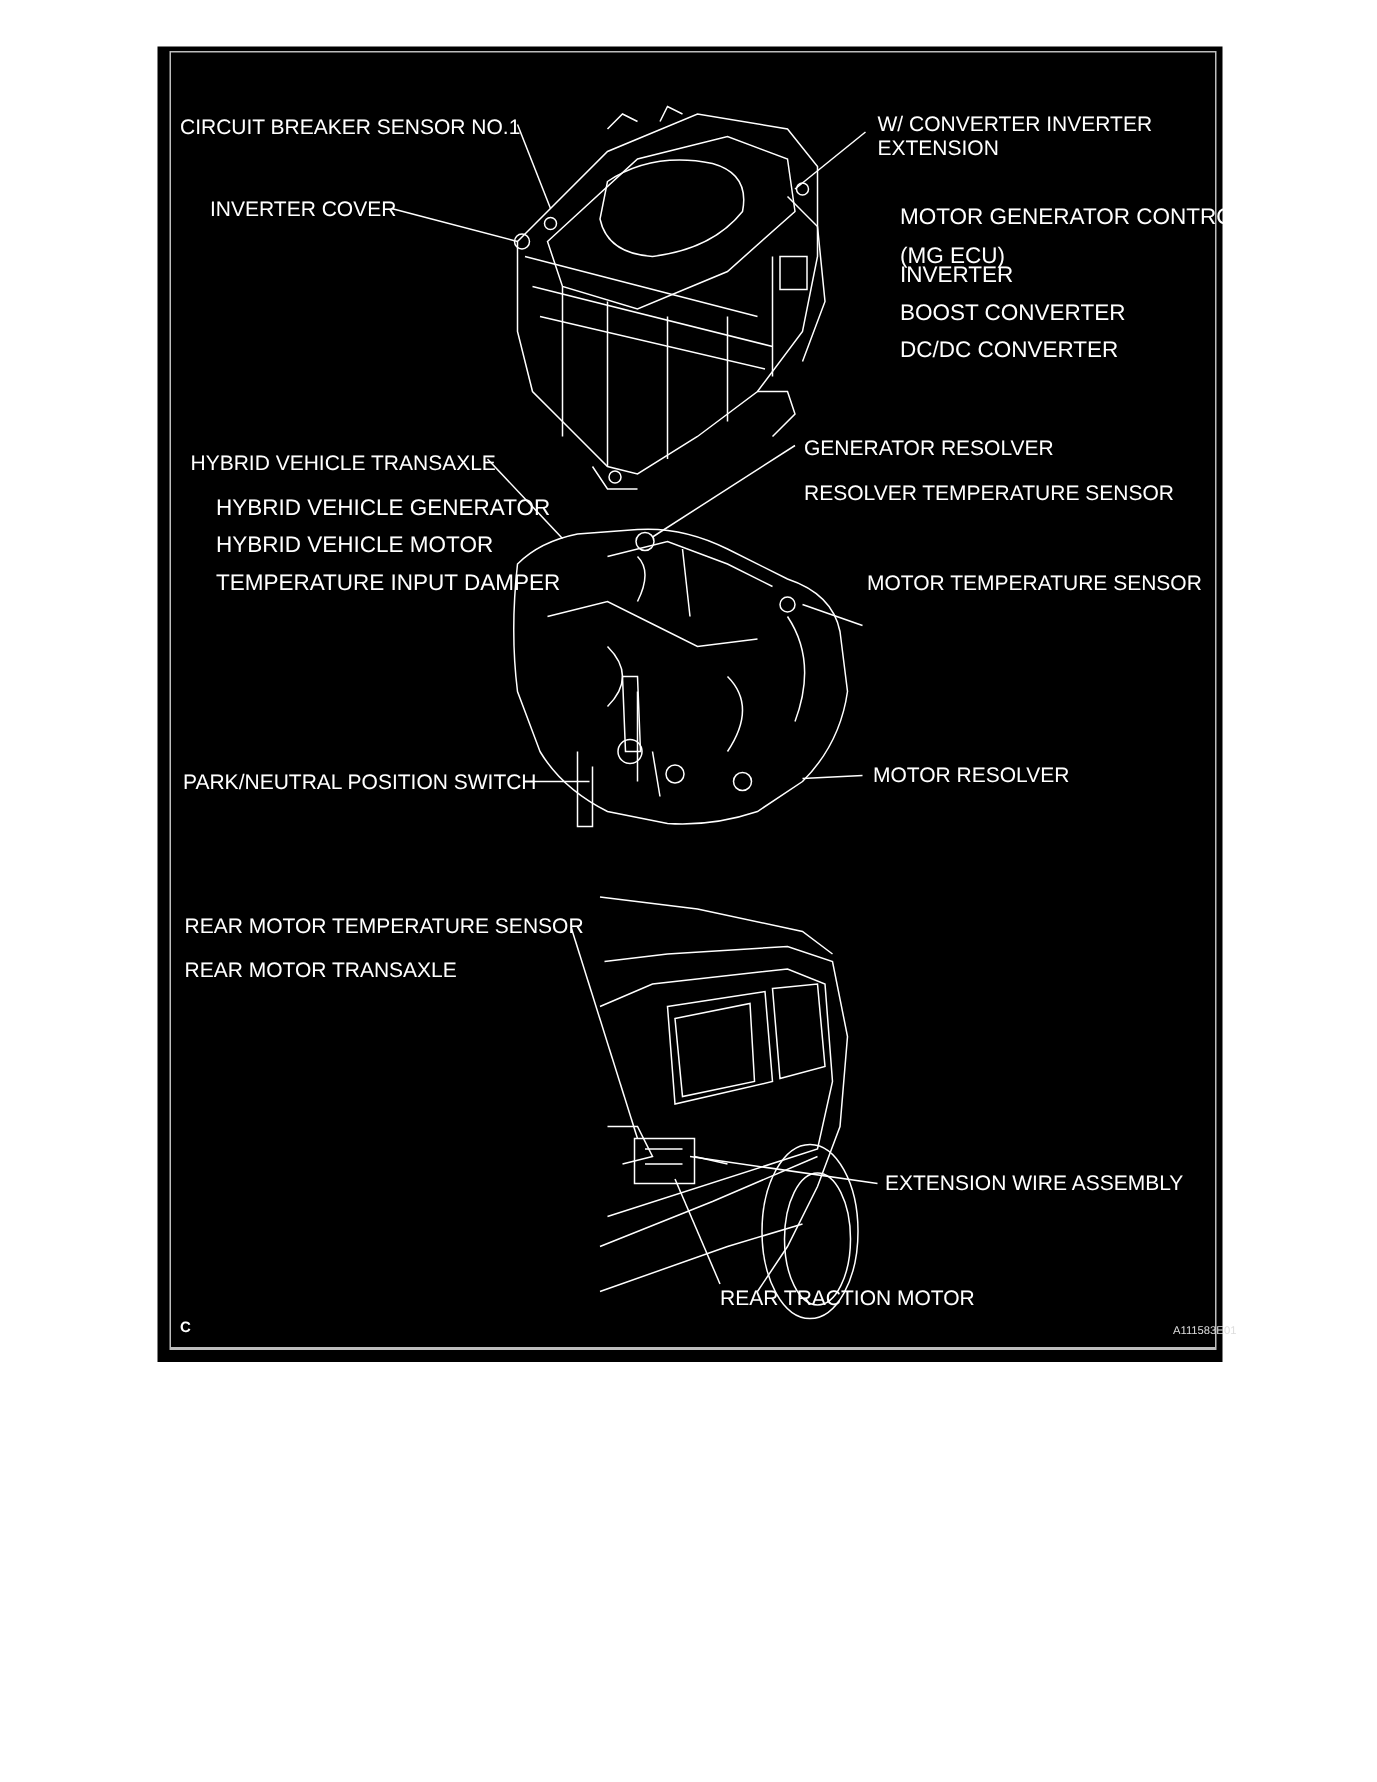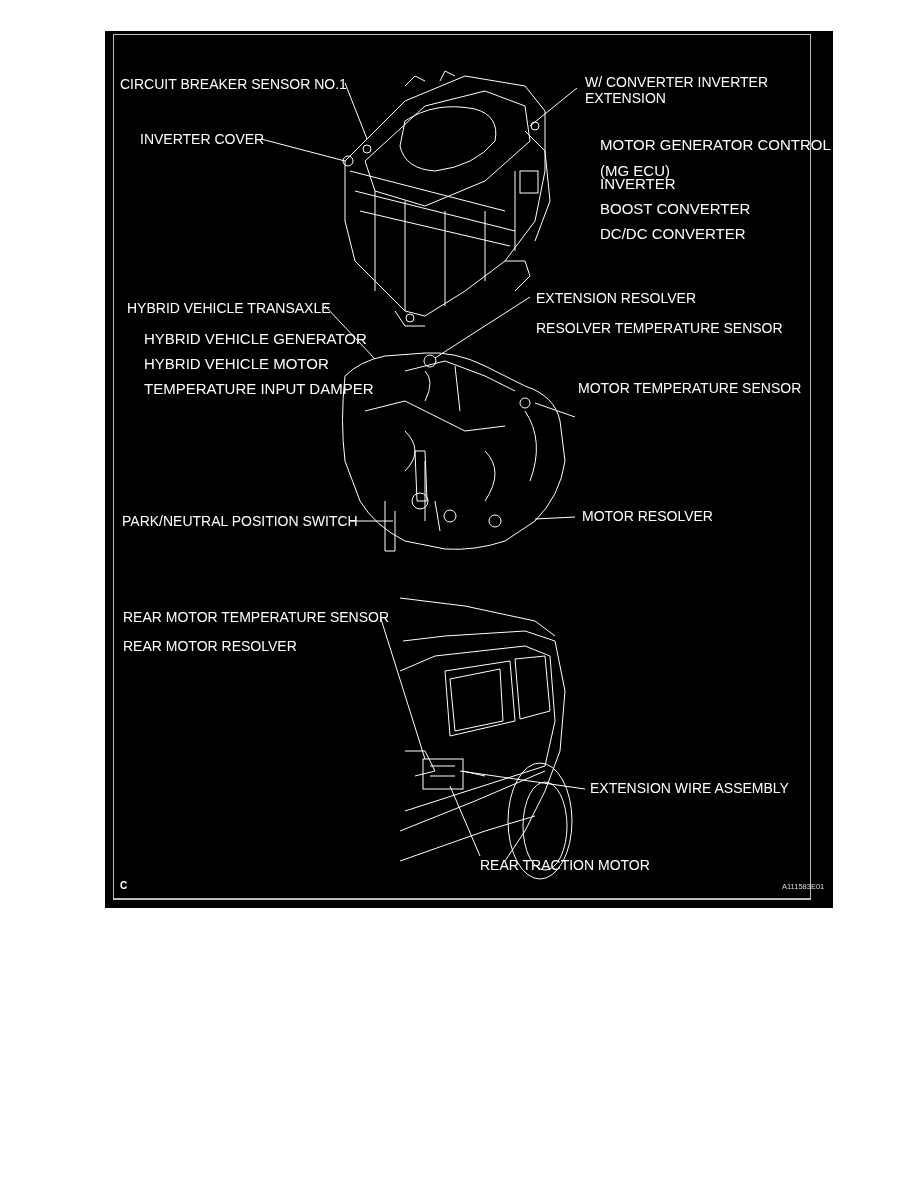--- a/index.html
+++ b/index.html
@@ -1,17 +1,17 @@
 <!DOCTYPE html>
 <html><head>
 <meta charset="utf-8">
 <style>
   html,body{margin:0;padding:0;background:#fff;}
   body{width:918px;height:1188px;position:relative;overflow:hidden;font-family:"Liberation Sans",sans-serif;}
-  .panel{position:absolute;left:105px;top:31px;width:710px;height:877px;background:#000;padding-left:18px;}
+  .panel{position:absolute;left:105px;top:31px;width:710px;height:877px;background:#000;}
   .frame{position:absolute;left:8px;top:3px;width:698px;height:866px;border:1px solid #bdbdbd;border-bottom:2px solid #bdbdbd;box-sizing:border-box;}
   .lbl{position:absolute;color:#fff;white-space:nowrap;line-height:1;}
   .big{font-size:14px;}
   .small{font-size:15px;}
   .tiny{font-size:10px;font-weight:bold;}
   .code{font-size:7.5px;color:#ddd;margin-left:20px;}
   svg.art{position:absolute;left:0;top:0;}
 </style>
 </head>
 <body>
@@ -88,26 +88,26 @@
   <div class="lbl small" style="left:495px;top:106px;">MOTOR GENERATOR CONTROL ECU</div>
   <div class="lbl small" style="left:495px;top:132px;">(MG ECU)</div>
   <div class="lbl small" style="left:495px;top:145px;">INVERTER</div>
   <div class="lbl small" style="left:495px;top:170px;">BOOST CONVERTER</div>
   <div class="lbl small" style="left:495px;top:195px;">DC/DC CONVERTER</div>
 
   <div class="lbl big" style="left:22px;top:270px;">HYBRID VEHICLE TRANSAXLE</div>
   <div class="lbl small" style="left:39px;top:300px;">HYBRID VEHICLE GENERATOR</div>
   <div class="lbl small" style="left:39px;top:325px;">HYBRID VEHICLE MOTOR</div>
   <div class="lbl small" style="left:39px;top:350px;">TEMPERATURE INPUT DAMPER</div>
-  <div class="lbl big" style="left:431px;top:260px;">EXTENSION RESOLVER</div>
+  <div class="lbl big" style="left:431px;top:260px;">GENERATOR RESOLVER</div>
   <div class="lbl big" style="left:431px;top:290px;">RESOLVER TEMPERATURE SENSOR</div>
   <div class="lbl big" style="left:473px;top:350px;">MOTOR TEMPERATURE SENSOR</div>
   <div class="lbl big" style="left:17px;top:483px;">PARK/NEUTRAL POSITION SWITCH</div>
   <div class="lbl big" style="left:477px;top:478px;">MOTOR RESOLVER</div>
 
   <div class="lbl big" style="left:18px;top:579px;">REAR MOTOR TEMPERATURE SENSOR</div>
-  <div class="lbl big" style="left:18px;top:608px;">REAR MOTOR RESOLVER</div>
+  <div class="lbl big" style="left:18px;top:608px;">REAR MOTOR TRANSAXLE</div>
   <div class="lbl big" style="left:485px;top:750px;">EXTENSION WIRE ASSEMBLY</div>
   <div class="lbl big" style="left:375px;top:827px;">REAR TRACTION MOTOR</div>
 
   <div class="lbl tiny" style="left:15px;top:850px;">C</div>
   <div class="lbl code" style="left:657px;top:852px;">A111583E01</div>
 </div>
 
 </body></html>

